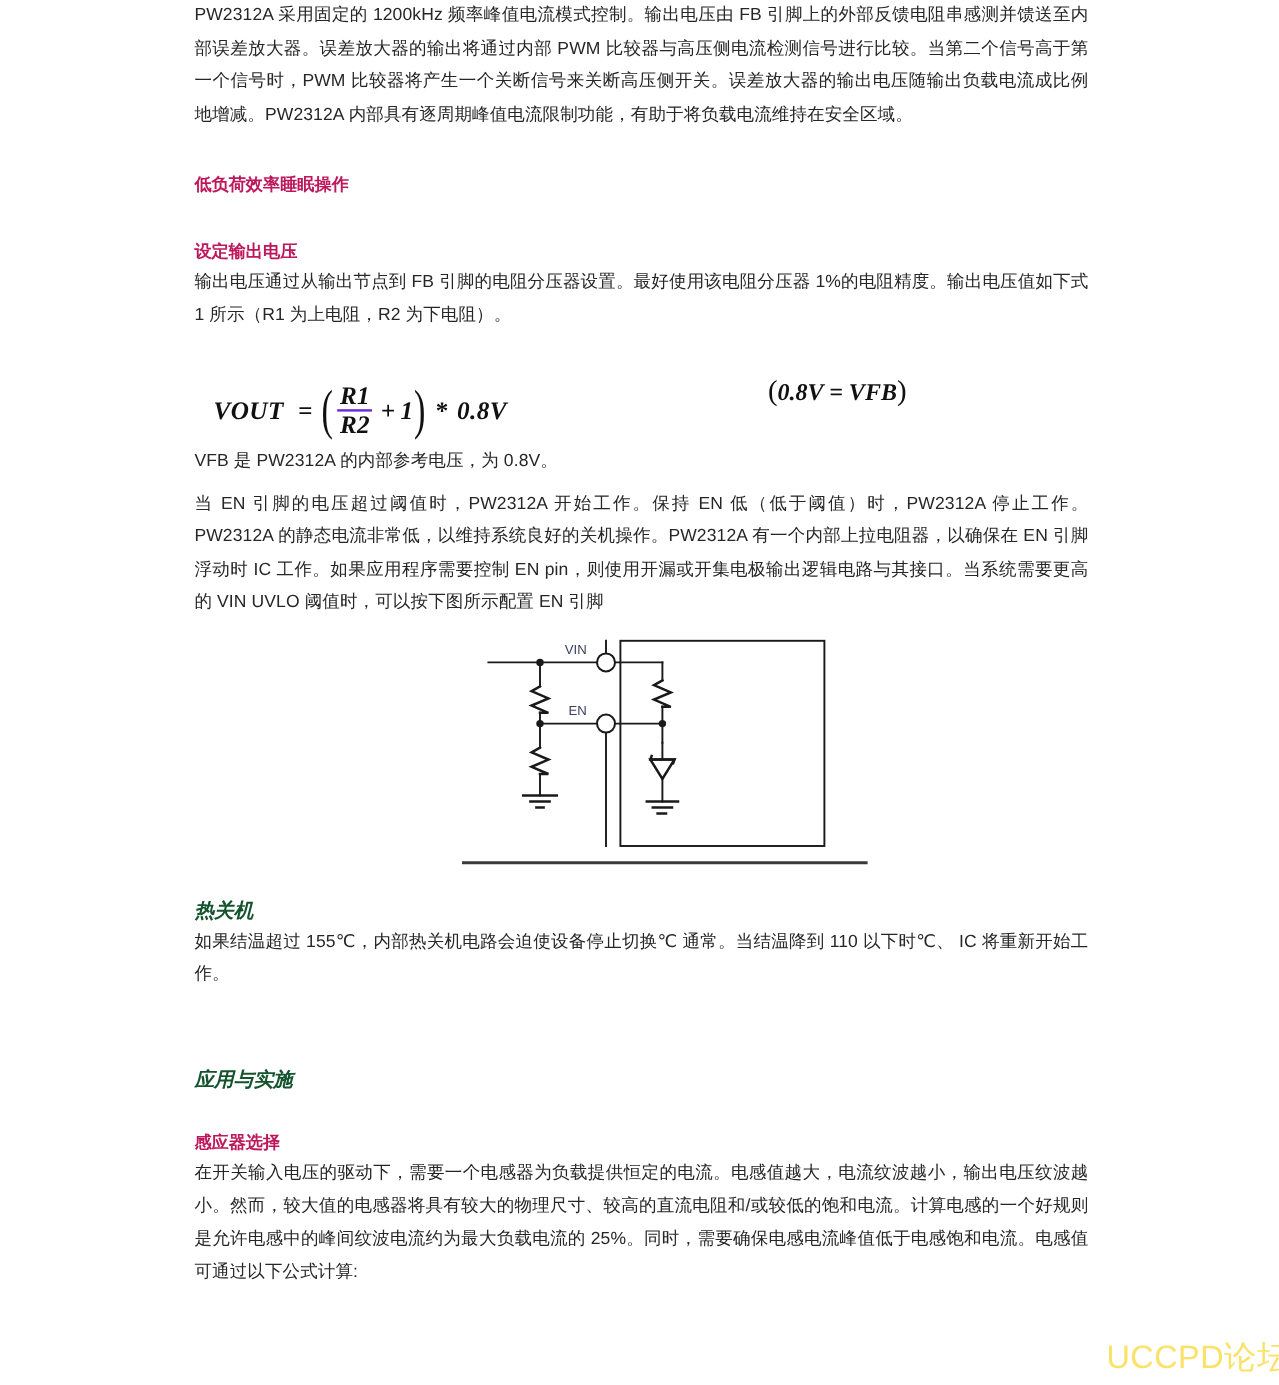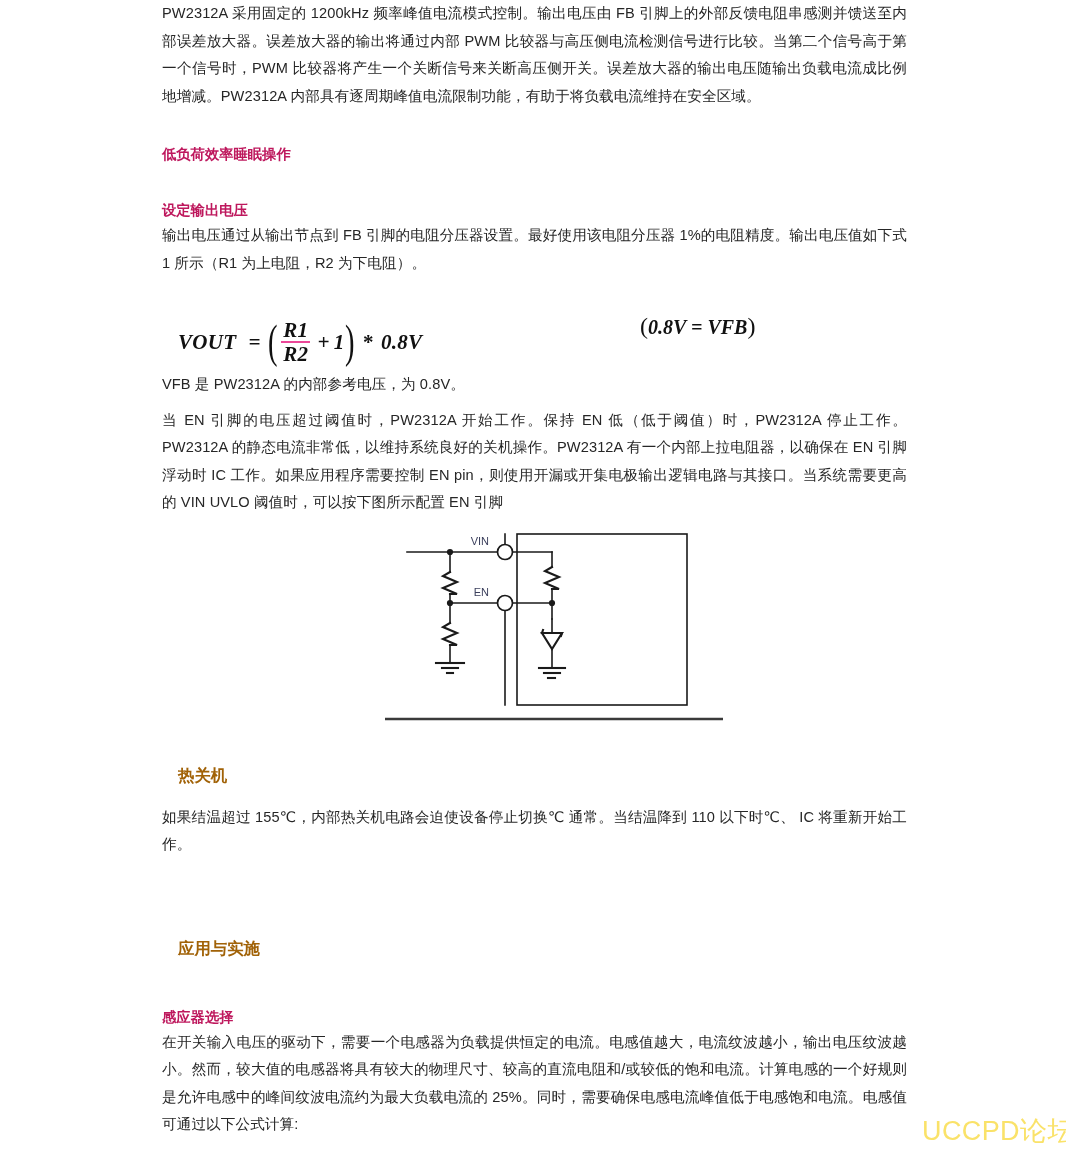--- a/index.html
+++ b/index.html
@@ -31,25 +31,26 @@
     letter-spacing: 0.1px;
   }
   h3.sub-heading {
     margin: 0;
     font-size: 14.3px;
     line-height: 24px;
     font-weight: bold;
     color: #be185d;
   }
   h2.section-heading {
-    margin: 16px;
+    margin: 0;
     font-size: 16.4px;
     line-height: 26px;
     font-weight: bold;
-    color: #a16207;
+    color: #14532d;
+    font-style: italic;
   }
   .spacer-lg { height: 32px; }
   .spacer-md { height: 18px; }
   .spacer-sm { height: 8px; }
 
   
   .formula-block {
     position: relative;
     height: 56px;
     margin-top: 26px;
@@ -82,21 +83,21 @@
   .frac {
     display: inline-flex;
     flex-direction: column;
     align-items: center;
     vertical-align: middle;
     margin: 0 3px;
     line-height: 1.05;
     justify-content: center;
   }
   .frac .num { padding: 0 2px; }
-  .frac .den { padding: 0 2px; border-top: 2px solid #ec4899; }
+  .frac .den { padding: 0 2px; border-top: 2px solid #6d28d9; }
   .formula .plus { margin: 0 4px; }
   .formula .mul { margin: 0 7px; font-style: normal; }
   .formula-note {
     position: absolute;
     left: 478px;
     top: 10px;
     font-family: "Liberation Serif", "DejaVu Serif", serif;
     font-weight: bold;
     font-style: italic;
     font-size: 20px;

